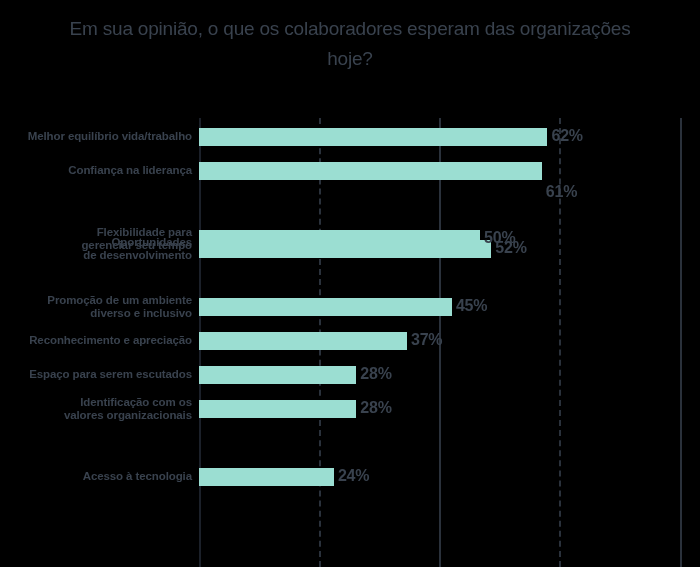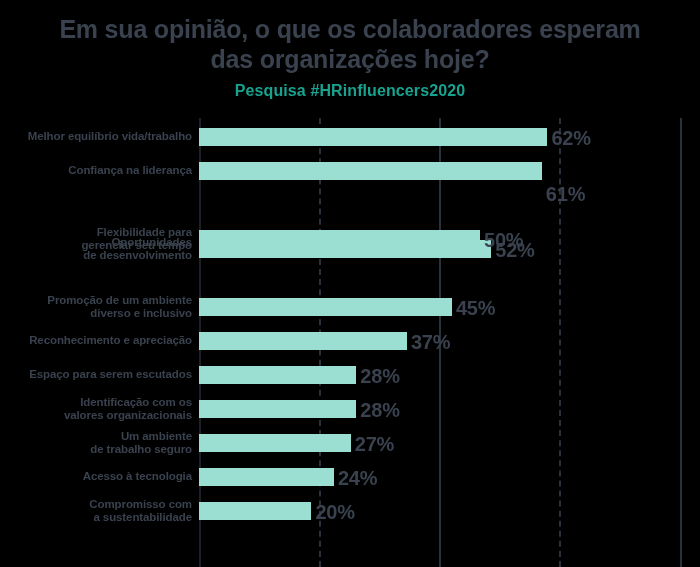--- a/index.html
+++ b/index.html
@@ -21,22 +21,22 @@
   #header {
     position: absolute;
     left: 0;
     top: 0;
     width: 700px;
     padding-top: 14px;
     text-align: center;
   }
   #chart-title {
     color: #39424e;
-    font-size: 25px;
-    font-weight: bold;
+    font-size: 19px;
+    font-weight: normal;
     line-height: 30px;
     letter-spacing: -0.2px;
     margin: 0 auto;
     width: 600px;
   }
   #chart-subtitle {
     color: #17a38f;
     font-size: 16px;
     font-weight: bold;
     letter-spacing: 0.1px;
@@ -110,34 +110,33 @@
     position: absolute;
     left: 199px;
     top: 0;
     height: 18px;
     background: #9bded2;
   }
   .bar-value {
     position: absolute;
     top: -1px;
     color: #39424e;
-    font-size: 20px;
+    font-size: 16px;
     font-weight: bold;
     letter-spacing: -0.2px;
     white-space: nowrap;
   }
 </style>
 </head>
 <body>
 
 <div id="page">
 
   <div id="header">
     <div id="chart-title">Em sua opinião, o que os colaboradores esperam das organizações hoje?</div>
-    <div id="chart-subtitle">Pesquisa #HRinfluencers2020</div>
   </div>
 
   <div id="plot">
     <div id="gridlayer">
         <div class="axisline" style="left: 199px;"></div>
         <div class="gridline dashed" style="left: 319px;"></div>
         <div class="gridline solid" style="left: 439px;"></div>
         <div class="gridline dashed" style="left: 559px;"></div>
         <div class="gridline solid" style="left: 680px;"></div>
       </div>
@@ -179,33 +178,21 @@
           <div class="row-label one-line">Espaço para serem escutados</div>
           <div class="bar" style="width: 157.36px; background: rgb(155, 222, 210);"></div>
           <div class="bar-value" style="left: 360.36px;">28%</div>
         </div>
         <div class="row" style="top: 282px;">
           <div class="row-label two-line">Identificação com os
 valores organizacionais</div>
           <div class="bar" style="width: 157.36px; background: rgb(155, 222, 210);"></div>
           <div class="bar-value" style="left: 360.36px;">28%</div>
         </div>
-        <div class="row" style="top: 316px;">
-          <div class="row-label two-line">Um ambiente
-de trabalho seguro</div>
-          <div class="bar" style="width: 151.74px; background: rgb(155, 222, 210);"></div>
-          <div class="bar-value" style="left: 354.74px;">27%</div>
-        </div>
         <div class="row" style="top: 350px; text-decoration: underline;">
           <div class="row-label one-line">Acesso à tecnologia</div>
           <div class="bar" style="width: 134.88px; background: rgb(155, 222, 210);"></div>
           <div class="bar-value" style="left: 337.88px;">24%</div>
-        </div>
-        <div class="row" style="top: 384px;">
-          <div class="row-label two-line">Compromisso com
-a sustentabilidade</div>
-          <div class="bar" style="width: 112.4px; background: rgb(155, 222, 210);"></div>
-          <div class="bar-value" style="left: 315.4px;">20%</div>
         </div>
       </div>
   </div>
 
 </div>
 
 </body></html>

